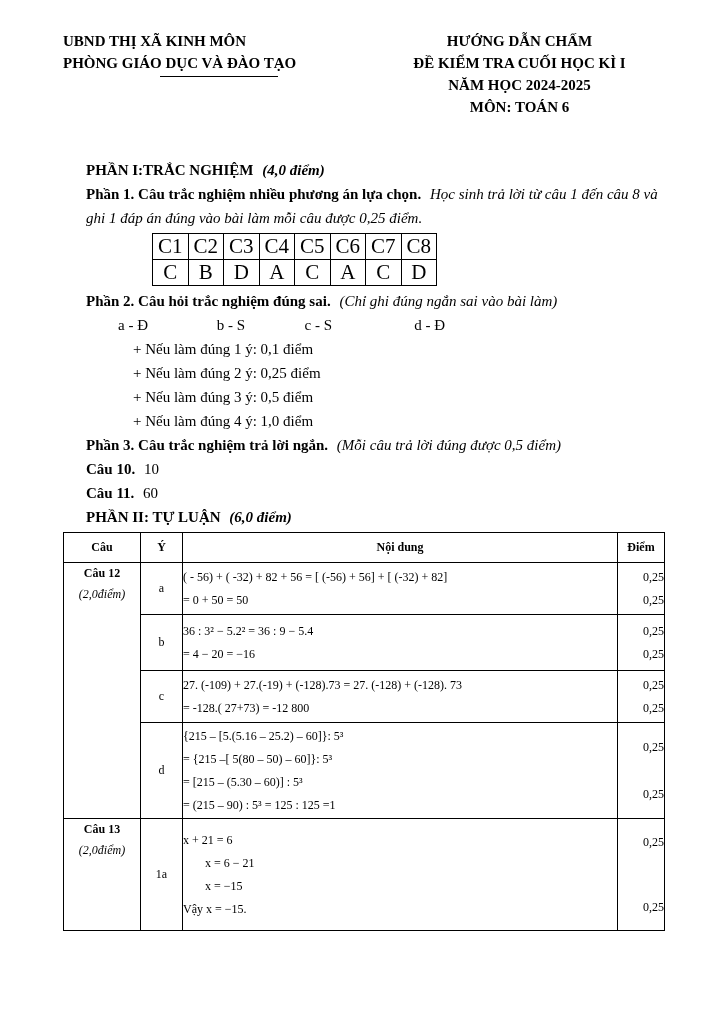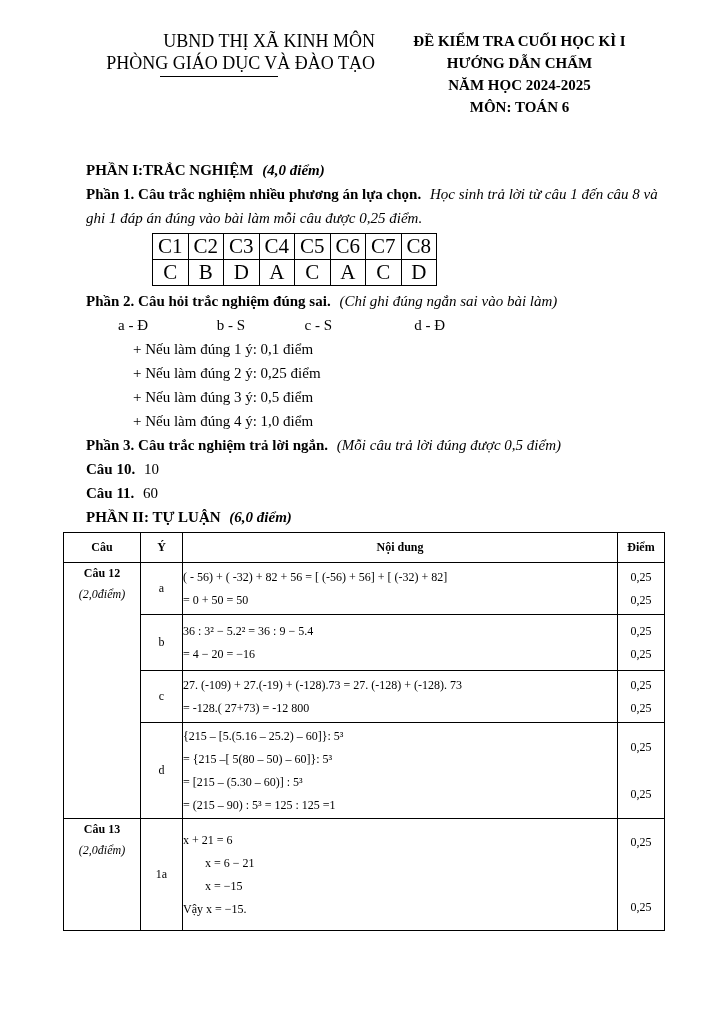--- a/index.html
+++ b/index.html
@@ -5,21 +5,21 @@
   * { box-sizing: border-box; }
   html, body { margin: 0; padding: 0; }
   body {
     width: 724px; min-height: 1024px; background: #ffffff; color: #000;
     font-family: "Liberation Serif", "DejaVu Serif", serif;
     font-size: 15px;
   }
   .doc { padding: 30px 60px 20px 63px; }
 
   .header { display: flex; margin-bottom: 40px; }
-  .header-left { width: 312px; text-align: right; font-weight: normal; font-size: 18px; line-height: 22px; }
+  .header-left { width: 312px; text-align: left; font-weight: bold; font-size: 15px; line-height: 22px; }
   .header-right { flex: 1; text-align: center; font-weight: bold; font-size: 15px; line-height: 22px; }
   .rule { width: 118px; border-bottom: 1.5px solid #000; margin: 2px auto 0; height: 1px; }
 
   .line { margin-left: 23px; line-height: 24px; }
   .b  { font-weight: bold; }
   .i  { font-style: italic; }
   .bi { font-weight: bold; font-style: italic; }
   .sp { margin-left: 5px; }
 
   .mc-table { border-collapse: collapse; margin: 3px 0 3px 89px; }
@@ -39,39 +39,39 @@
   tr.h-a  { height: 52px; }
   tr.h-b  { height: 56px; }
   tr.h-c  { height: 52px; }
   tr.h-d  { height: 96px; }
   tr.h-13 { height: 112px; }
   .cau-cell  { vertical-align: top; text-align: center; padding-top: 5px; line-height: 21px; }
   .y-cell    { text-align: center; vertical-align: middle; }
   .nd-cell   { vertical-align: middle; padding: 3px 8px; }
   .ndl  { line-height: 23px; white-space: nowrap; overflow: hidden; }
   .ind  { padding-left: 22px; }
-  .diem-cell { text-align: center; vertical-align: middle; }
+  .diem-cell { text-align: right; vertical-align: middle; }
   .score { line-height: 23px; }
   .gap-d  .score + .score { margin-top: 24px; }
   .gap-13 .score + .score { margin-top: 42px; }
 </style>
 </head>
 <body>
 
 <div class="doc">
 
   <div class="header">
     <div class="header-left">
       <div>UBND THỊ XÃ KINH MÔN</div>
       <div>PHÒNG GIÁO DỤC VÀ ĐÀO TẠO</div>
       <div class="rule"></div>
     </div>
     <div class="header-right">
+      <div>HƯỚNG DẪN CHẤM</div>
       <div>ĐỀ KIỂM TRA CUỐI HỌC KÌ I</div>
-      <div>HƯỚNG DẪN CHẤM</div>
       <div>NĂM HỌC 2024-2025</div>
       <div>MÔN: TOÁN 6</div>
     </div>
   </div>
 
   <div class="line">
     <span class="b">PHẦN I:TRẮC NGHIỆM</span>
     <span class="bi sp">(4,0 điểm)</span>
   </div>
 

